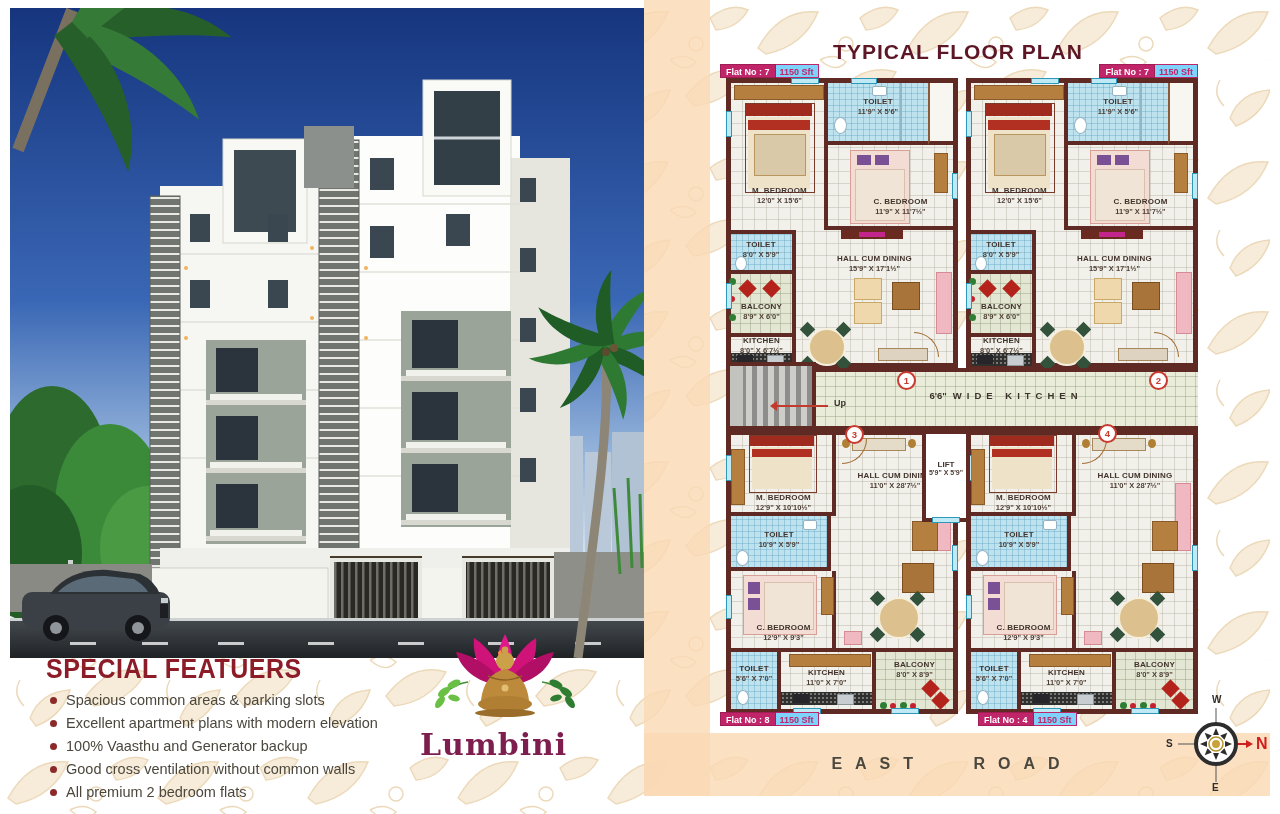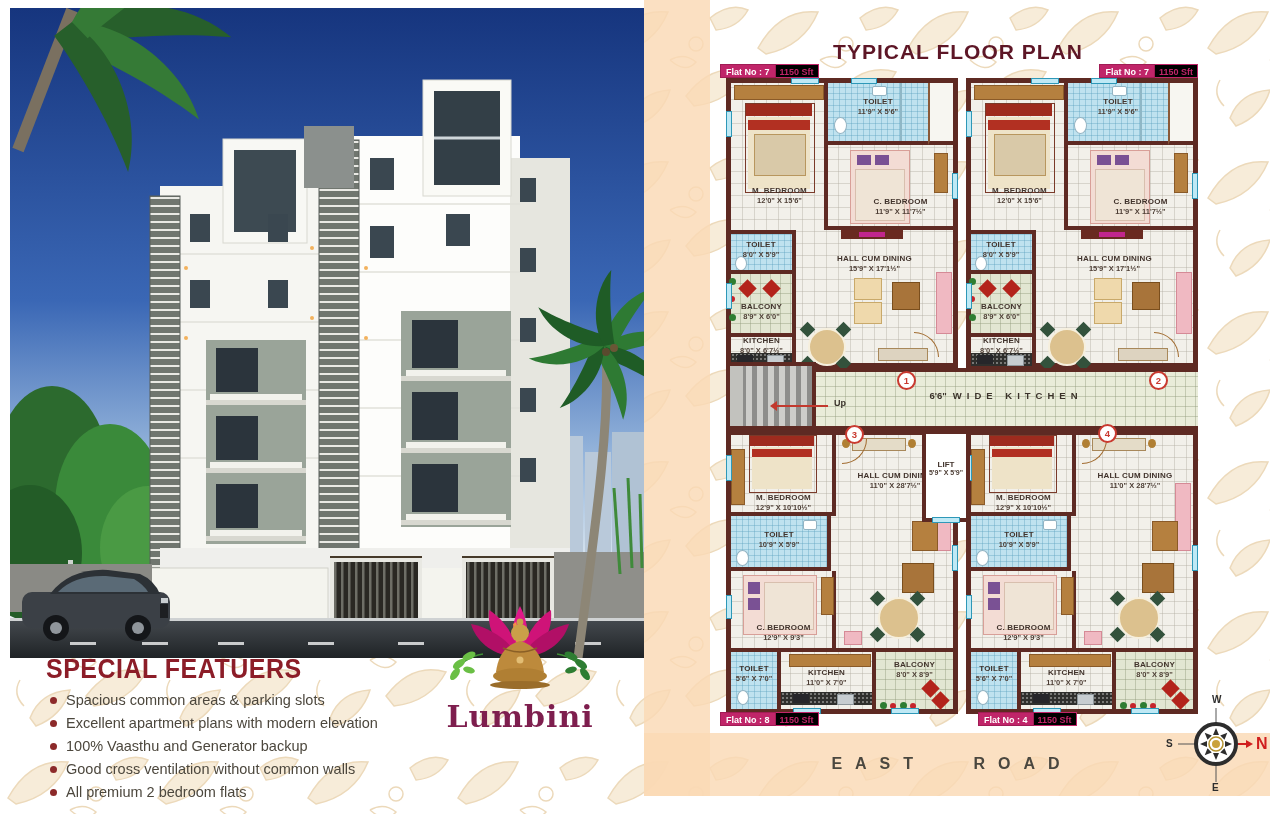--- a/index.html
+++ b/index.html
@@ -15,35 +15,35 @@
   .photo{position:absolute;left:10px;top:8px;width:634px;height:650px;z-index:2;background:#2a5cb0}
 
   
   .features{position:absolute;left:46px;top:654px;width:400px;z-index:3}
   .features h2{margin:0;font-size:25px;font-weight:bold;color:#8c1d28;letter-spacing:.5px;transform:scaleY(1.08)}
   .features ul{list-style:none;margin:9px 0 0 4px;padding:0}
   .features li{display:flex;align-items:flex-start;font-size:14.5px;color:#4c473d;line-height:17px;margin:0 0 6px 0}
   .features .dot{width:7px;height:7px;border-radius:50%;background:#8c2a2a;margin:5px 9px 0 0;flex:0 0 auto}
 
   
-  .logo{position:absolute;left:420px;top:598px;width:200px;z-index:4;text-align:center}
+  .logo{position:absolute;left:420px;top:626px;width:200px;z-index:4;text-align:left}
   .logo .lumbini{font-family:"DejaVu Serif",serif;font-weight:bold;font-size:30px;color:#7e1e4e;letter-spacing:1px;line-height:30px}
   .logo .prisma{font-family:"DejaVu Serif",serif;font-style:italic;font-weight:bold;font-size:45px;color:#0f8f4a;line-height:44px;margin-top:2px}
 
   
   .fp-title{position:absolute;left:644px;top:40px;width:628px;text-align:center;z-index:2;
             font-size:21px;font-weight:bold;color:#5d1626;letter-spacing:1px}
   .road-label{position:absolute;left:644px;top:755px;width:616px;text-align:center;z-index:2;
               font-size:16px;font-weight:bold;color:#4a473f;letter-spacing:13px;word-spacing:30px}
 
   
   #plan{position:absolute;left:726px;top:64px;width:472px;height:666px;z-index:2}
   .tag{position:absolute;display:flex;height:14px;font-size:9px;font-weight:bold;line-height:14px;z-index:5}
   .tag .no{background:#c02569;color:#fff;padding:0 5px;border:1px solid #a11c55}
-  .tag .area{background:#000000;color:#c02569;padding:0 4px;border:1px solid #c02569;border-left:none}
+  .tag .area{background:#7dd3fc;color:#c02569;padding:0 4px;border:1px solid #c02569;border-left:none}
 
   .flat{position:absolute;width:232px;border:5px solid #5e2a23;box-sizing:border-box}
   .fA{height:290px}.fB{height:284px}
   .pos-f1{left:0;top:14px}.pos-f2{left:240px;top:14px}
   .pos-f3{left:0;top:366px}.pos-f4{left:240px;top:366px}
 
   .rm{position:absolute;box-sizing:border-box}
   .tilef{background-color:#f2f0ea;background-image:
      repeating-linear-gradient(0deg,transparent 0 11px,rgba(175,170,158,.4) 11px 12px),
      repeating-linear-gradient(90deg,transparent 0 11px,rgba(175,170,158,.4) 11px 12px)}

